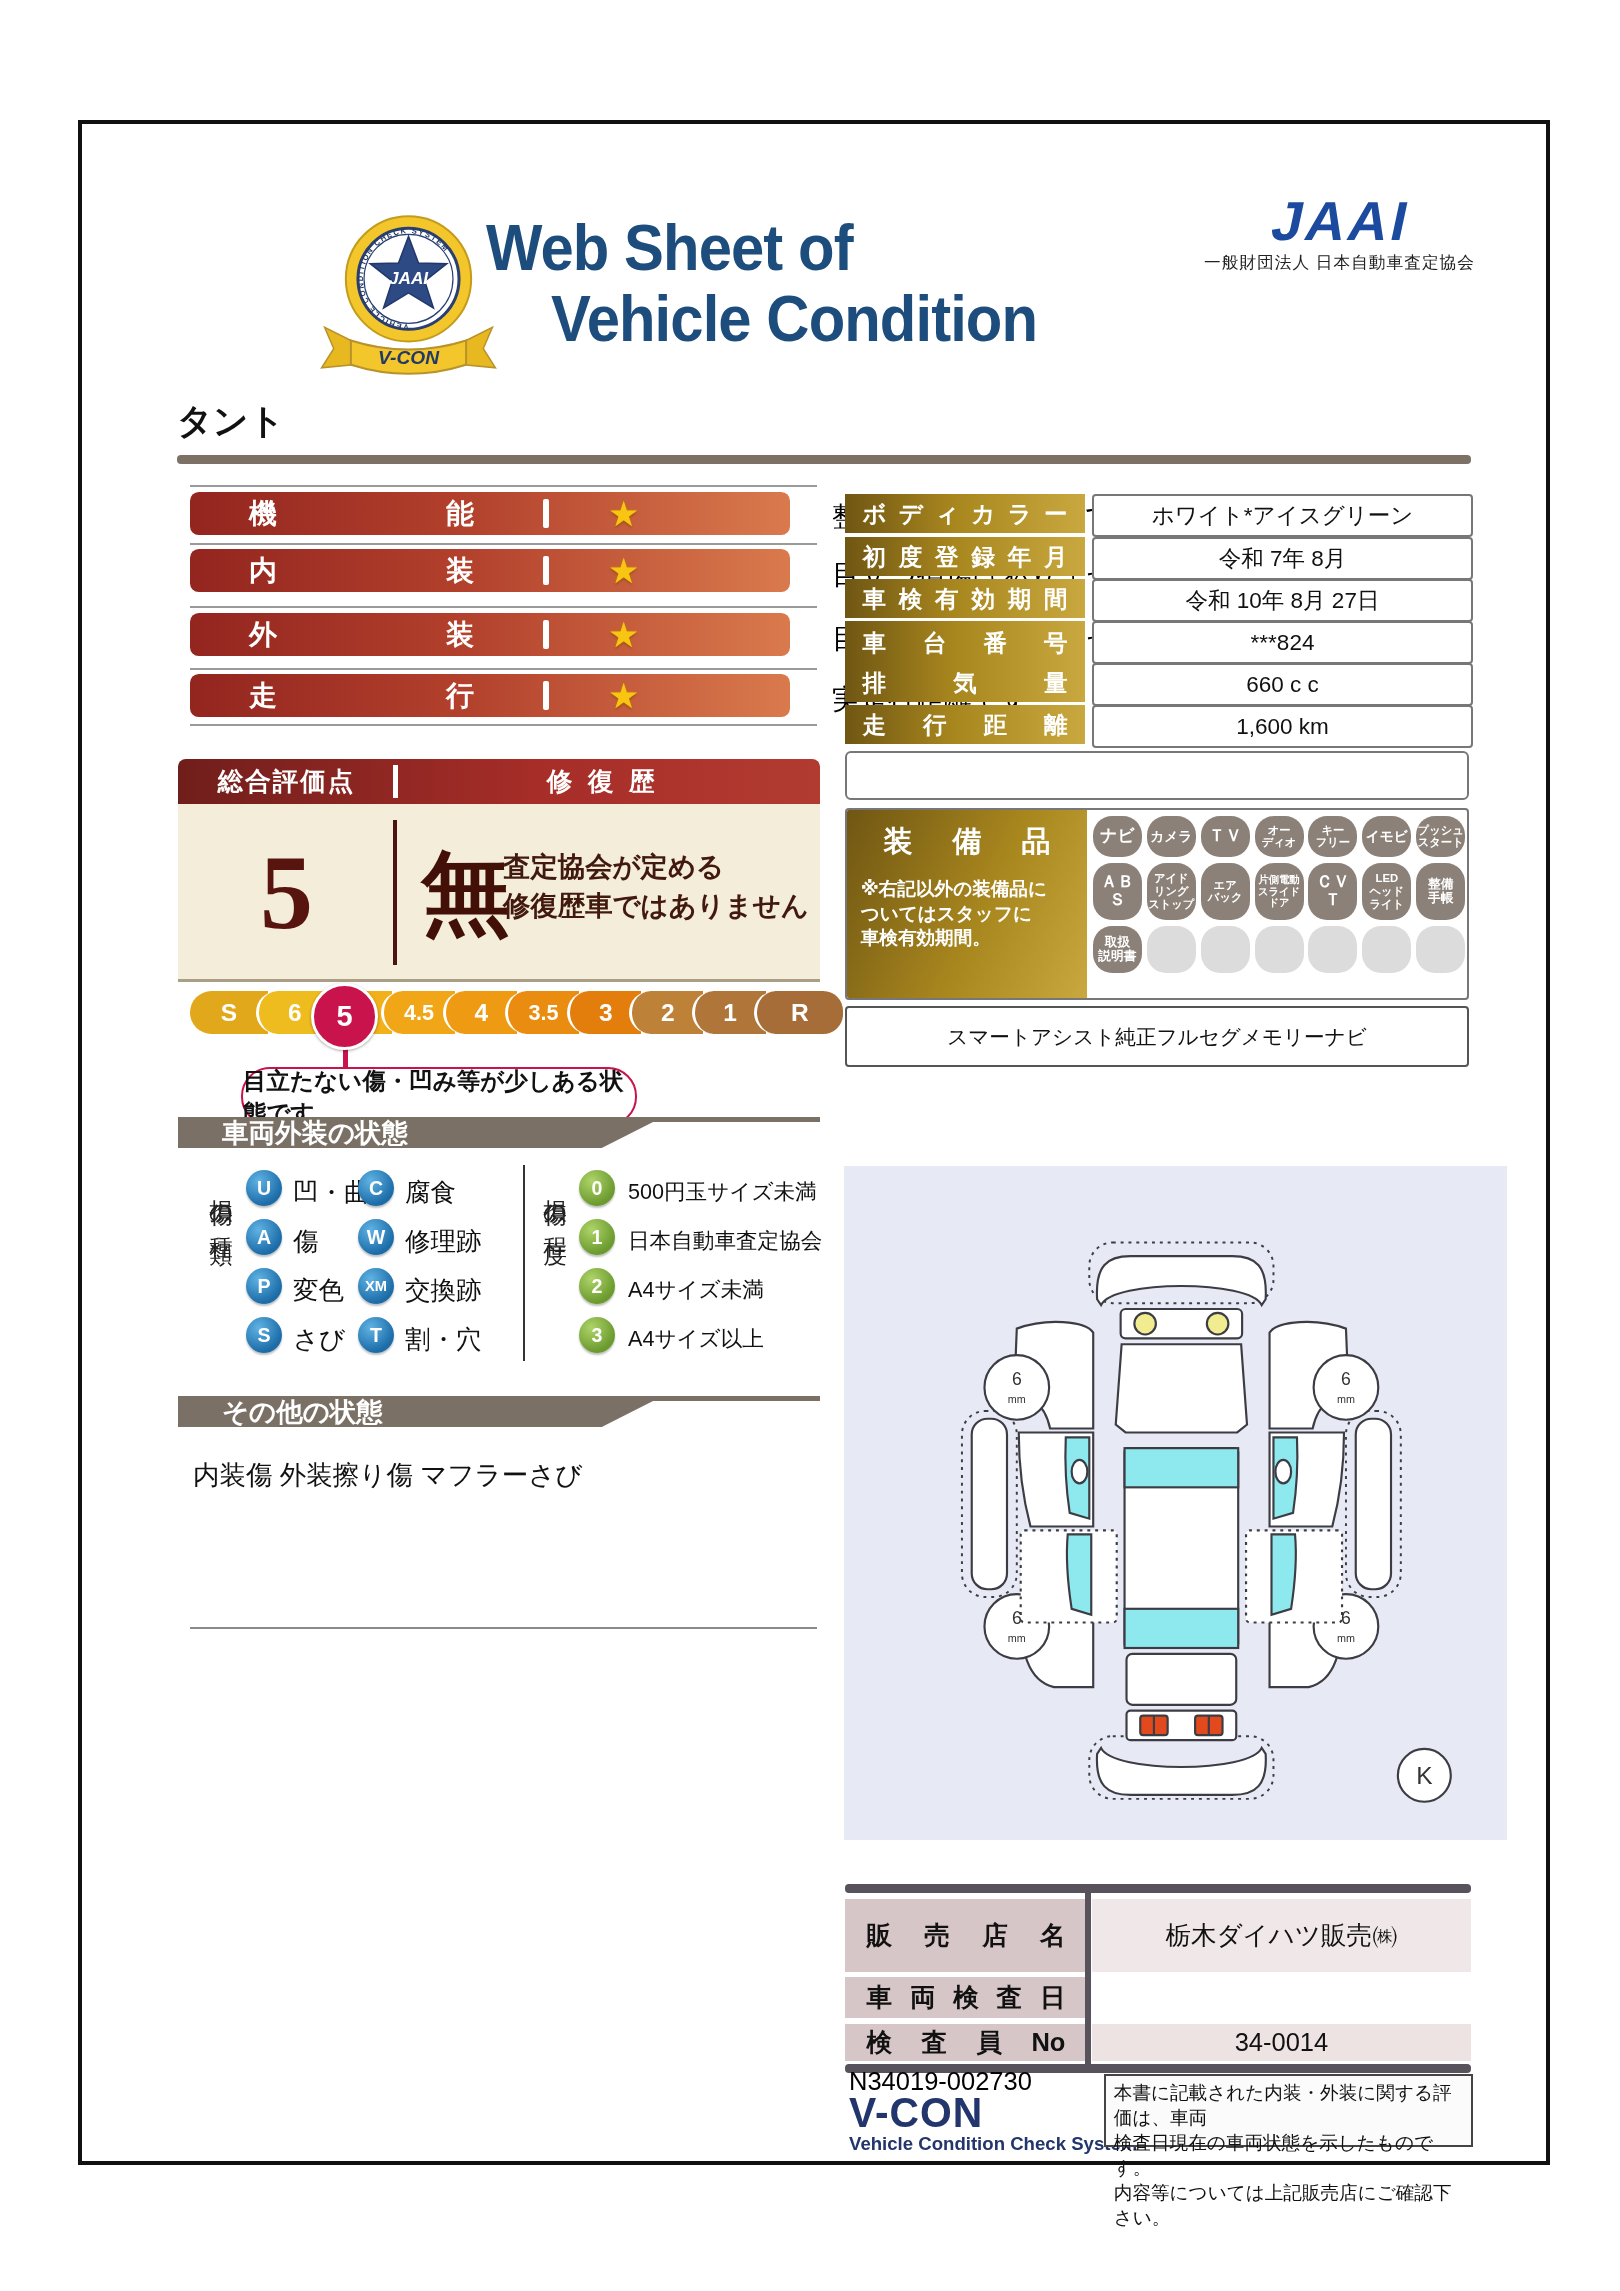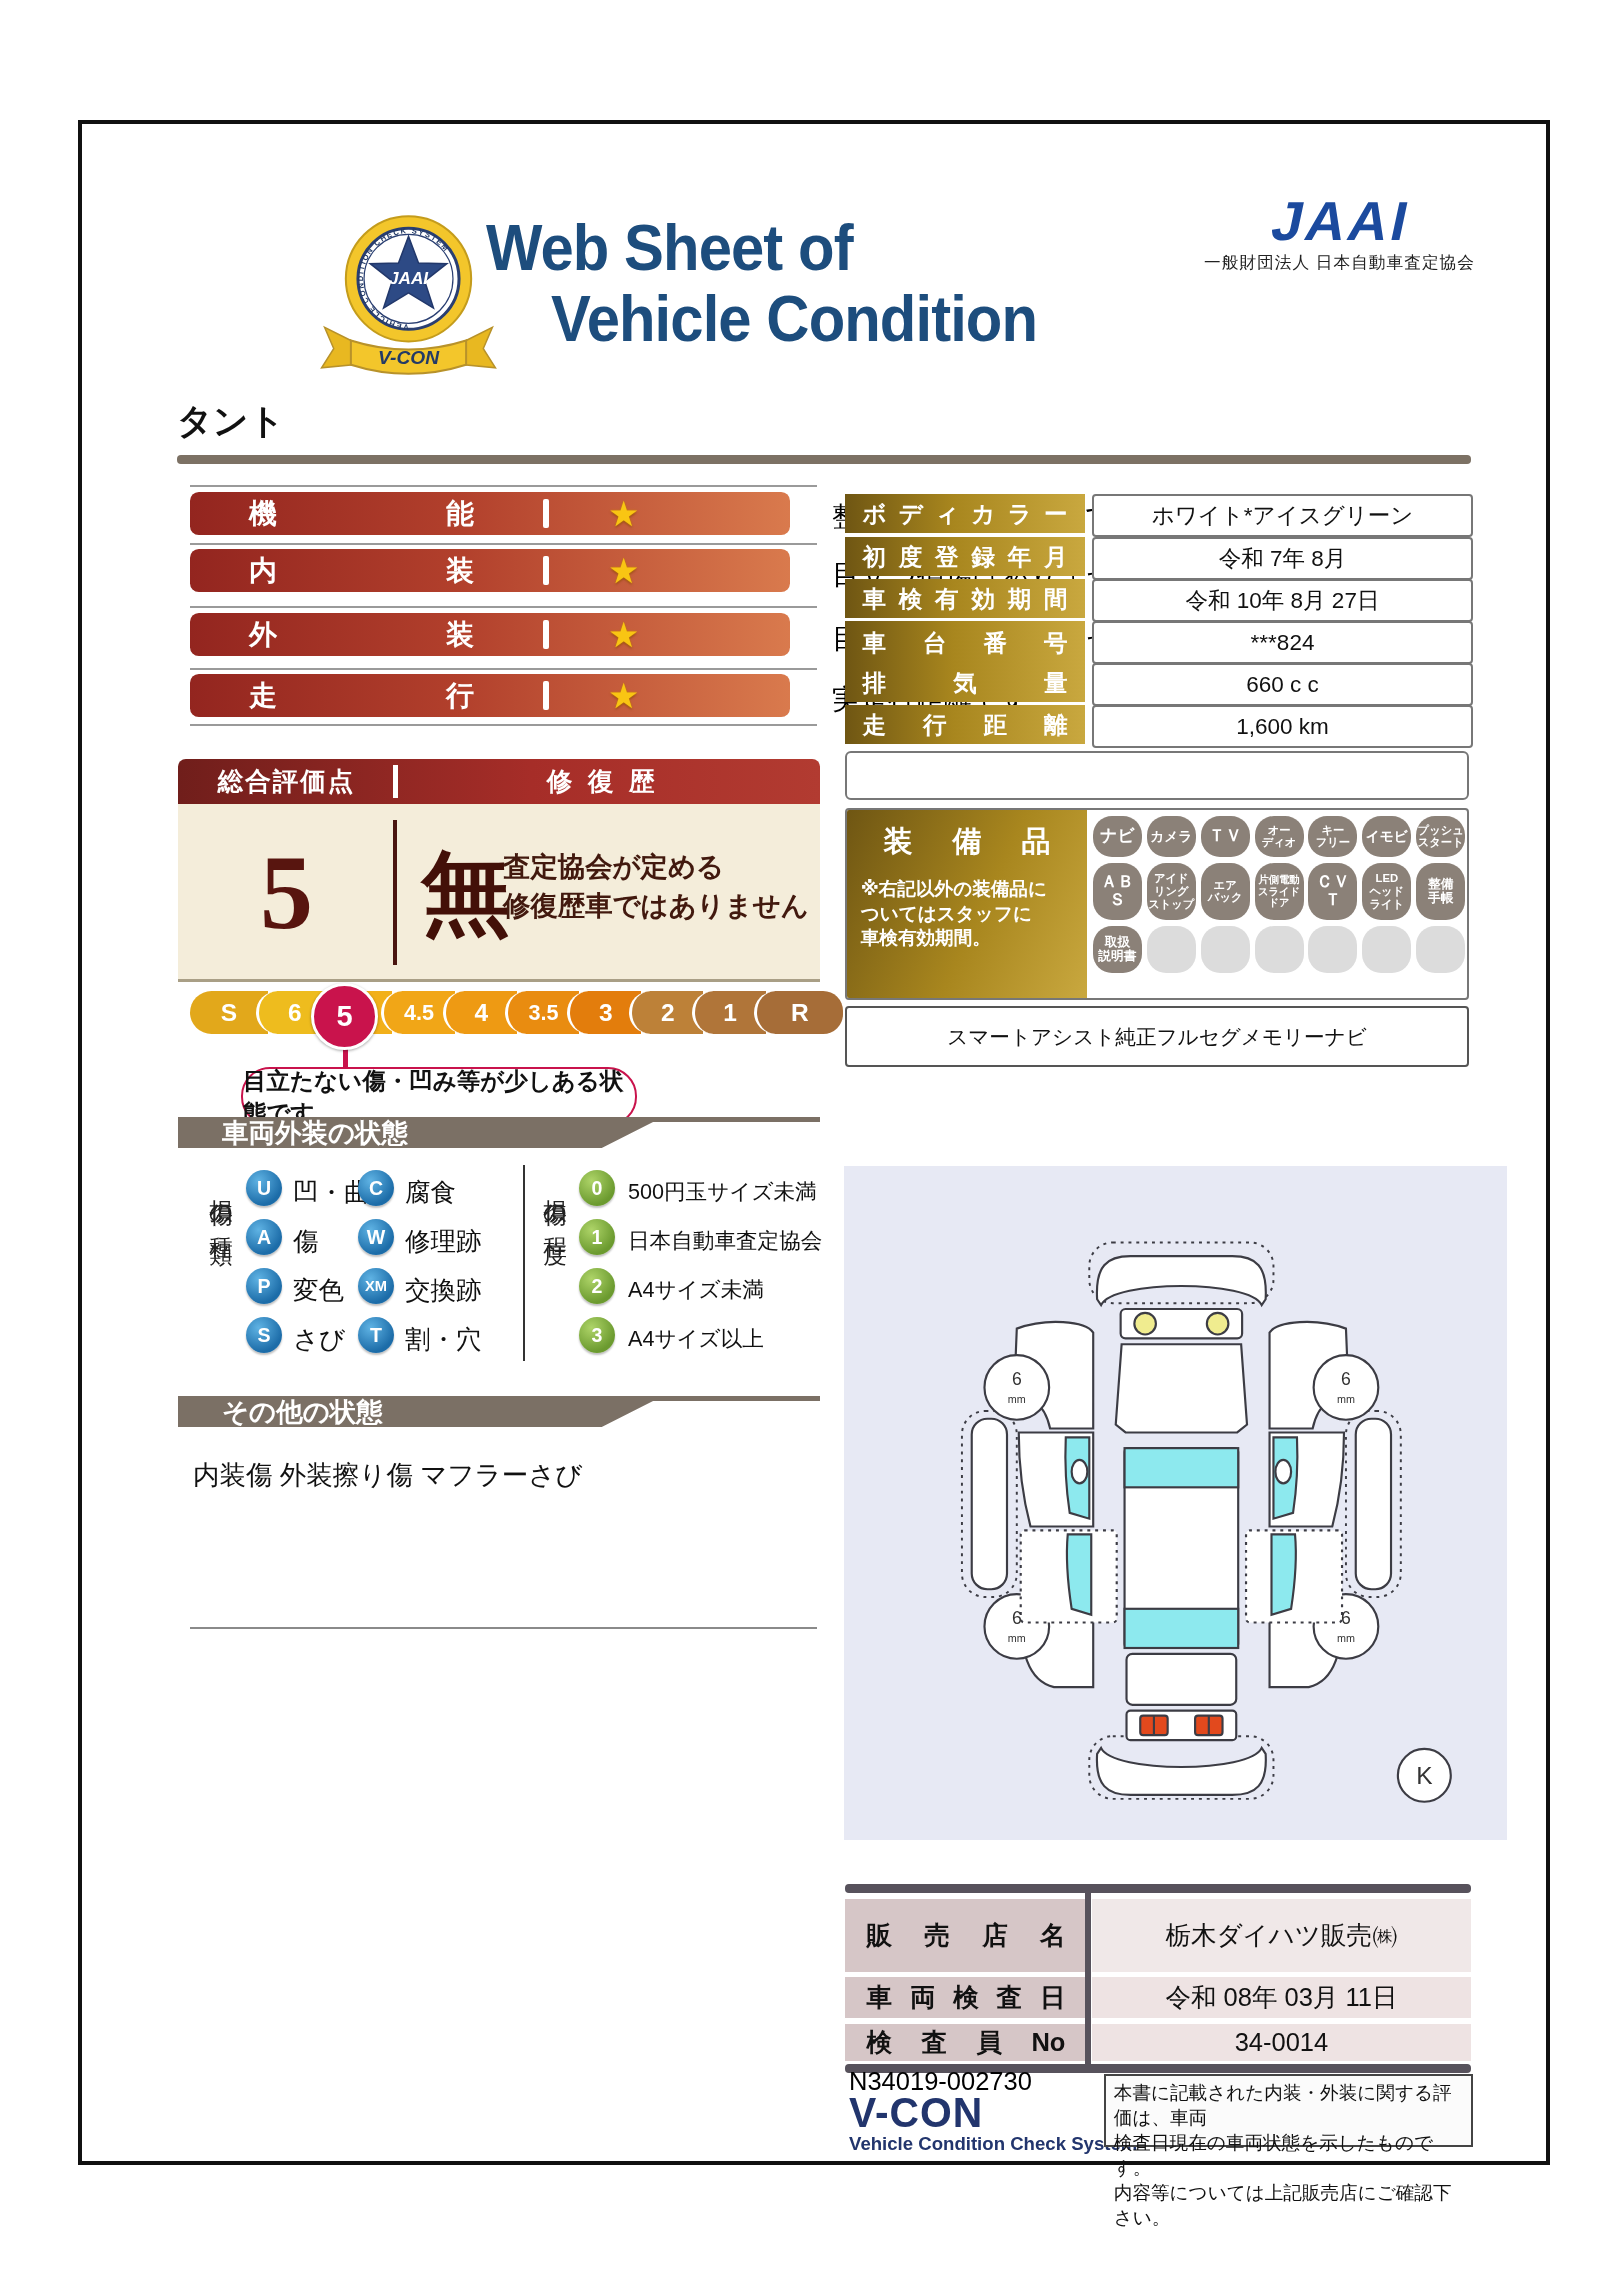--- a/index.html
+++ b/index.html
@@ -415,21 +415,20 @@
   <div class="drow" style="top:1775px;height:73px">
     <div class="lab">
         <span>販売店名</span>
       </div>
     <div class="val" style="background:#f0e8e8">栃木ダイハツ販売㈱</div>
   </div>
   <div class="drow" style="top:1853px;height:41px">
     <div class="lab">
         <span>車両検査日</span>
       </div>
-    <div class="val" style="background:#eee3e3">令和 08年 03月 11日</div>
   </div>
   <div class="drow" style="top:1900px;height:37px">
     <div class="lab">
         <span>検査員No</span>
       </div>
     <div class="val" style="background:#eee3e3">34-0014</div>
   </div>
   <div class="abs dk" style="left:1003px;top:1760px;width:5.9px;height:186px"></div>
   <div class="abs dk" style="left:763px;top:1940px;width:626px;height:8.8px;border-radius:3.9px"></div>
 

